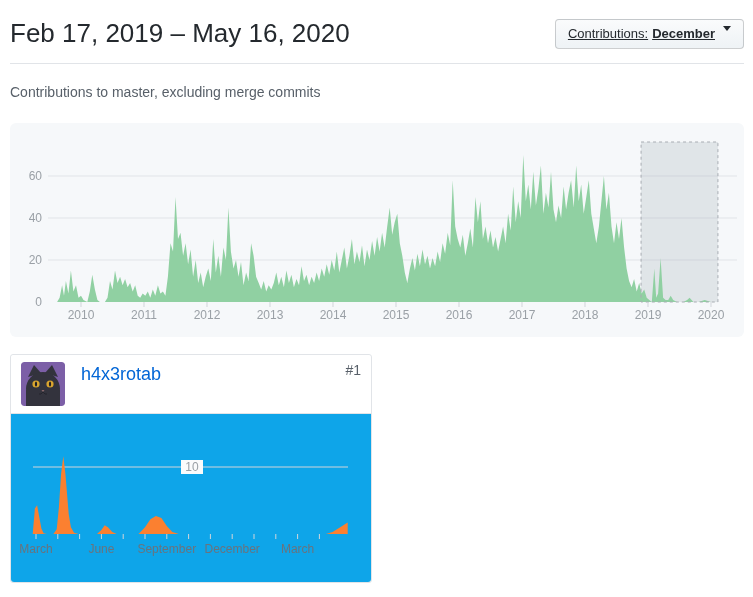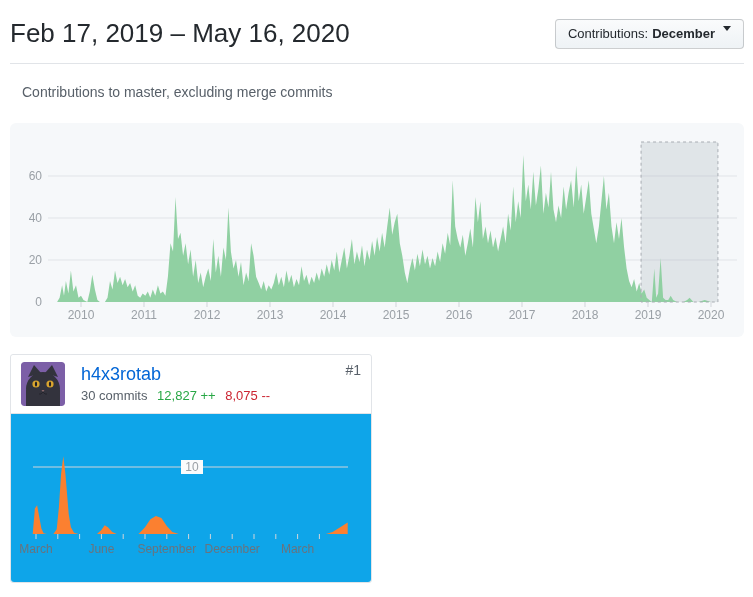--- a/index.html
+++ b/index.html
@@ -7,26 +7,26 @@
        font-family:"Liberation Sans","DejaVu Sans",sans-serif;color:#24292e;}
   .page{padding:0 9px 0 10px;}
   .page-header{display:flex;align-items:center;justify-content:space-between;
        padding:18px 0 14px 0;border-bottom:1px solid #e1e4e8;}
   .title{font-size:26px;font-weight:400;margin:0;color:#24292e;letter-spacing:0;text-align:right;}
   .btn{display:inline-flex;gap:4px;
        font-family:"Liberation Sans","DejaVu Sans",sans-serif;
        font-size:13px;color:#24292e;cursor:pointer;
        background:linear-gradient(-180deg,#fafbfc,#eff3f6 90%);
        border:1px solid rgba(27,31,35,0.2);border-radius:4px;
-       padding:6px 12px;line-height:16px;}
+       padding:6px 12px;line-height:16px;text-decoration:underline;}
   .btn strong{font-weight:700;}
   .caret{display:inline-block;width:0;height:0;margin-left:4px;
        border-left:4px solid transparent;border-right:4px solid transparent;
        border-top:5px solid #24292e;}
-  .subtitle{font-size:14px;color:#586069;margin:20px 0 0 12px;}
+  .subtitle{font-size:14px;color:#586069;margin:20px 0 0 0;}
   .main-graph{margin-top:23px;background:#f6f8fa;border-radius:6px;
        width:734px;height:214px;}
   .main-graph svg{display:block;}
   .contrib-card{margin-top:17px;width:362px;border:1px solid #e1e4e8;
        border-radius:3px;background:#fafbfc;box-sizing:border-box;}
   .card-header{display:flex;align-items:flex-start;background:#ffffff;
        padding:7px 10px 7px 10px;border-bottom:1px solid #e1e4e8;
        border-radius:3px 3px 0 0;position:relative;height:44px;}
   .avatar{width:44px;height:44px;border-radius:3px;flex:0 0 auto;cursor:pointer;}
   .who{margin-left:16px;padding-top:0;}
@@ -103,25 +103,20 @@
         <rect x="5" y="28" width="34" height="16" fill="#33333d"></rect>
         <circle cx="15" cy="22" r="3.6" fill="#d9a52f"></circle>
         <circle cx="29" cy="22" r="3.6" fill="#d9a52f"></circle>
         <ellipse cx="15" cy="22" rx="1.1" ry="2.6" fill="#1d1d24"></ellipse>
         <ellipse cx="29" cy="22" rx="1.1" ry="2.6" fill="#1d1d24"></ellipse>
         <polygon points="20.5,28 23.5,28 22,30" fill="#8a6a6e"></polygon>
         <path d="M22 30 q-2 3 -4 2 M22 30 q2 3 4 2" stroke="#24242c" stroke-width="1" fill="none"></path>
       </svg>
       <div class="who">
         <a class="contrib-name" href="#">h4x3rotab</a>
-        <div class="stats">
-          <a class="commits" href="#">30 commits</a>
-          <span class="add">12,827 ++</span>
-          <span class="del">8,075 --</span>
-        </div>
       </div>
       <span class="rank">#1</span>
     </div>
     <div class="card-chart">
       <svg id="card-chart" width="360" height="168" viewBox="0 0 360 168">
           <line x1="22" x2="337" y1="53" y2="53" stroke="#d1d5da"></line>
           <rect x="170" y="46" width="22" height="14" fill="#fafbfc"></rect>
           <text x="181" y="57" fill="#9aa0a6" font-size="12" text-anchor="middle">10</text>
           <path d="M21.7,120L21.7,120.0L23.9,94.5L26.1,91.2L28.3,103.3L30.4,114.6L32.6,119.3L35.9,120.0L42.4,120.0L45.7,115.3L47.9,93.2L50.1,59.7L52.3,42.3L54.4,59.7L57.7,99.9L59.9,113.3L63.1,118.7L67.5,120.0L86.0,120.0L90.4,116.0L93.7,111.3L96.9,113.3L101.3,118.0L105.7,120.0L127.5,120.0L134.0,113.3L139.4,105.3L144.9,101.9L150.4,103.9L155.8,112.0L161.3,118.0L167.8,120.0L314.9,120.0L321.5,118.0L328.0,114.0L333.5,110.6L336.7,108.6L336.7,120Z" fill="#fb8030"></path>
           <line x1="25" x2="25" y1="120" y2="125" stroke="#d1d5da"></line>

